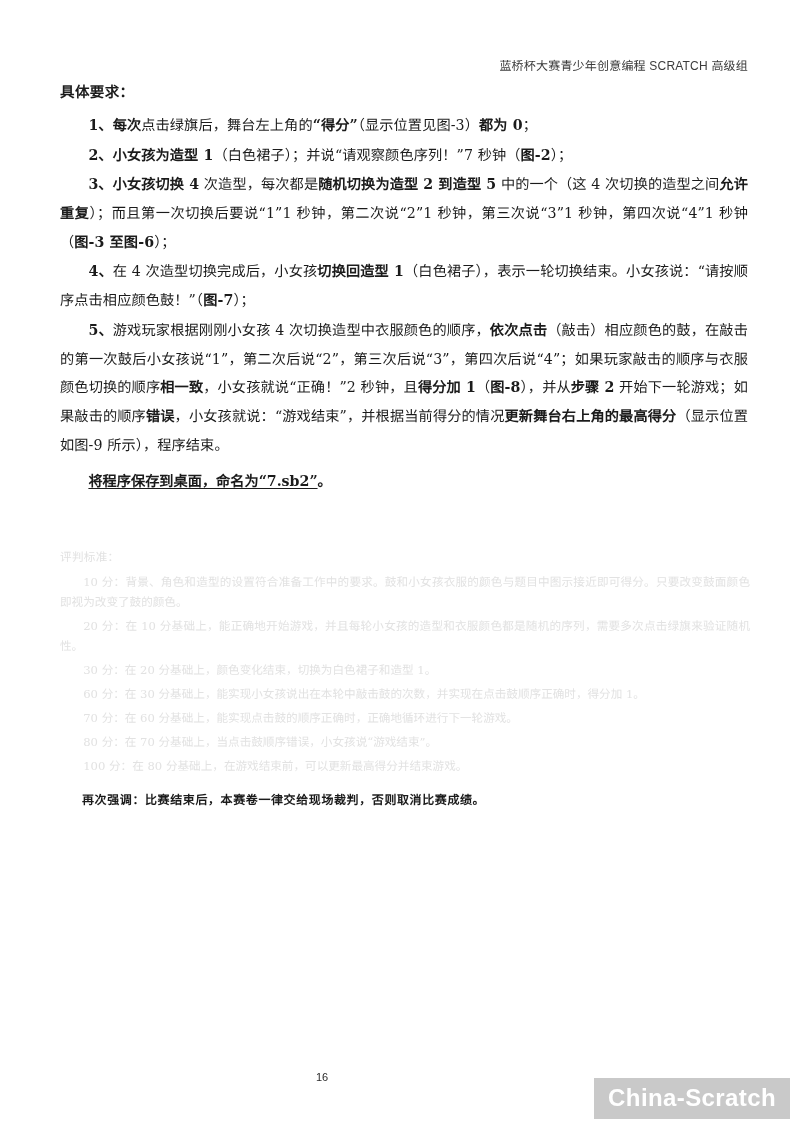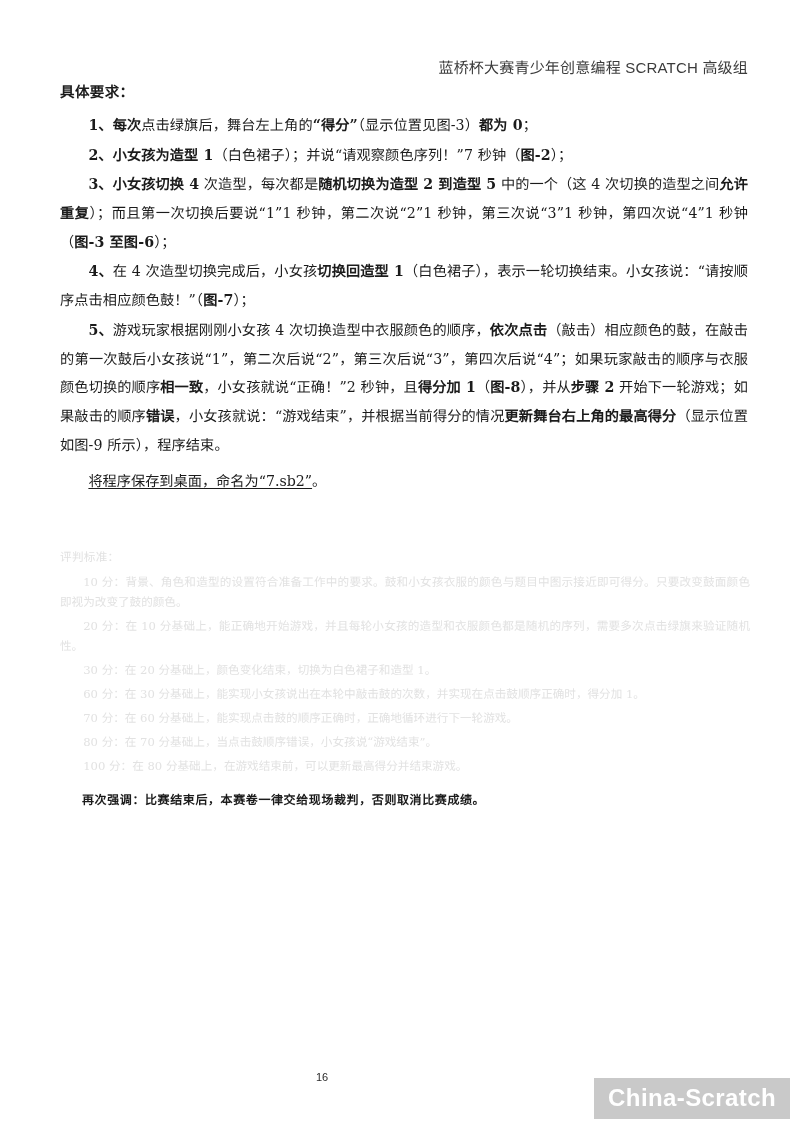--- a/index.html
+++ b/index.html
@@ -21,21 +21,21 @@
     position: absolute;
     inset: 0;
     padding: 0;
   }
 
   
   .doc-header {
     position: absolute;
     top: 56px;
     right: 52px;
-    font-size: 15px;
+    font-size: 12px;
     letter-spacing: .2px;
     color: #3b3b3b;
     font-family: "Liberation Sans", "DejaVu Sans", sans-serif;
     white-space: nowrap;
   }
 
   
   .body-block {
     position: absolute;
     top: 80px;
@@ -59,21 +59,21 @@
     margin: 0 0 1px 0;
     letter-spacing: .1px;
   }
 
   .req-item b { font-weight: bold; }
 
   .save-line {
     font-size: 14.2px;
     line-height: 2.02;
     text-indent: 2em;
-    font-weight: normal;
+    font-weight: bold;
     margin: 8px 0 0 0;
   }
   .save-line .ul {
     text-decoration: underline;
     text-underline-offset: 2px;
   }
 
   
   .criteria {
     position: absolute;

